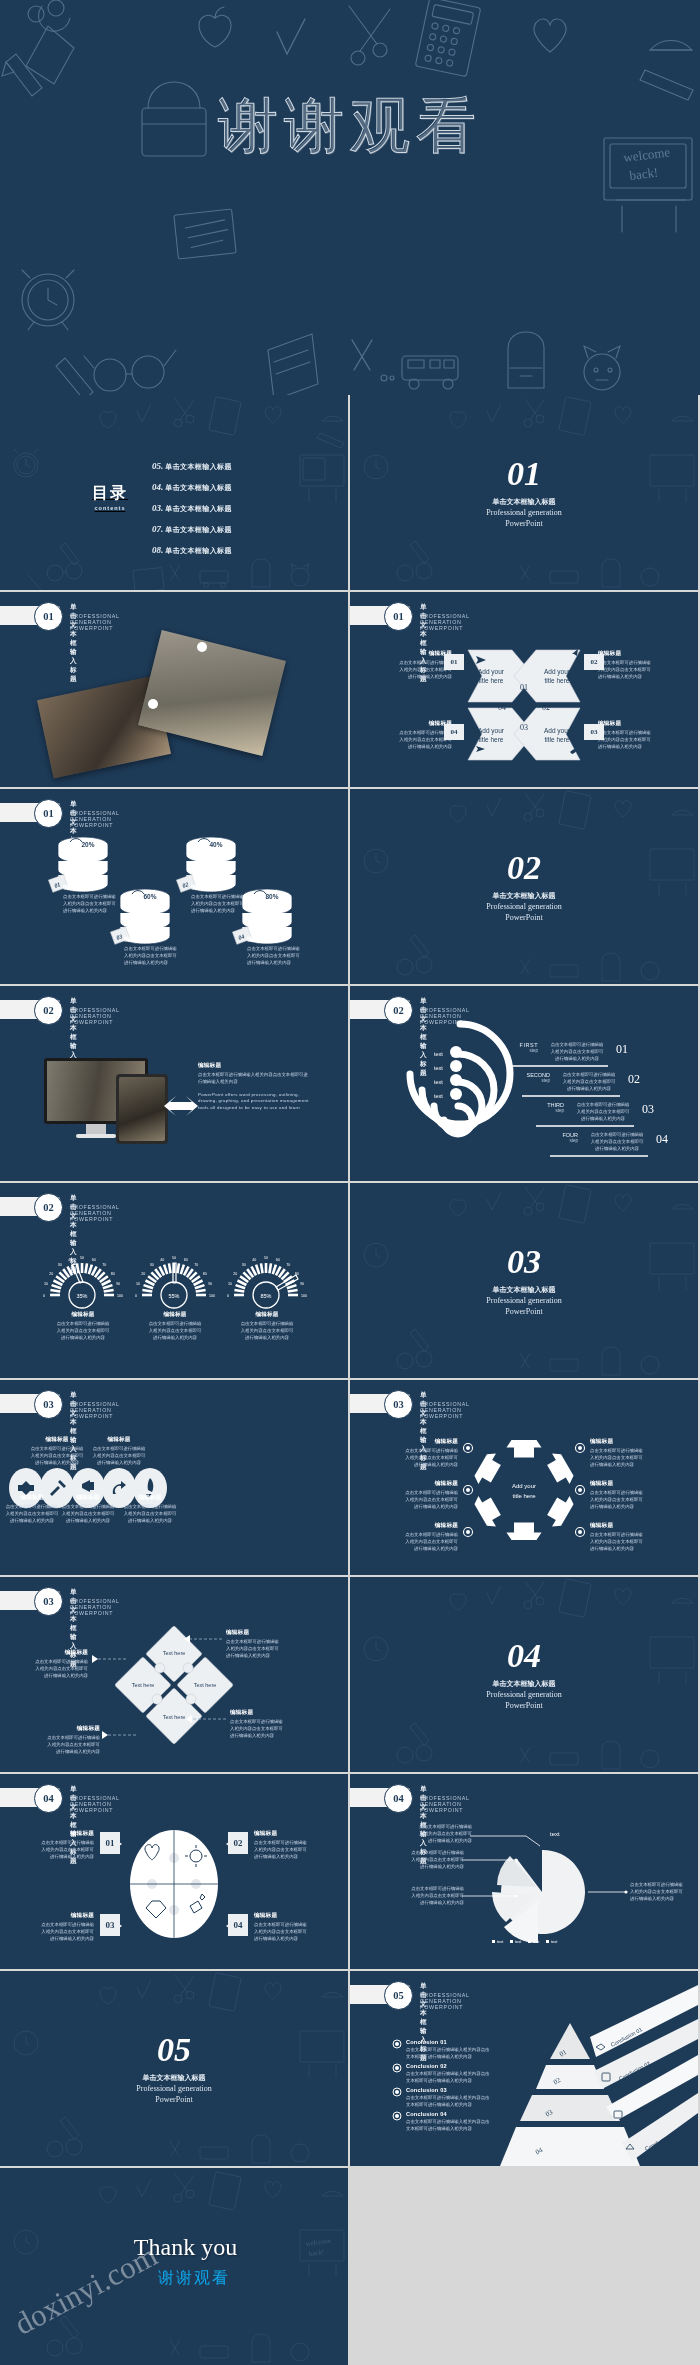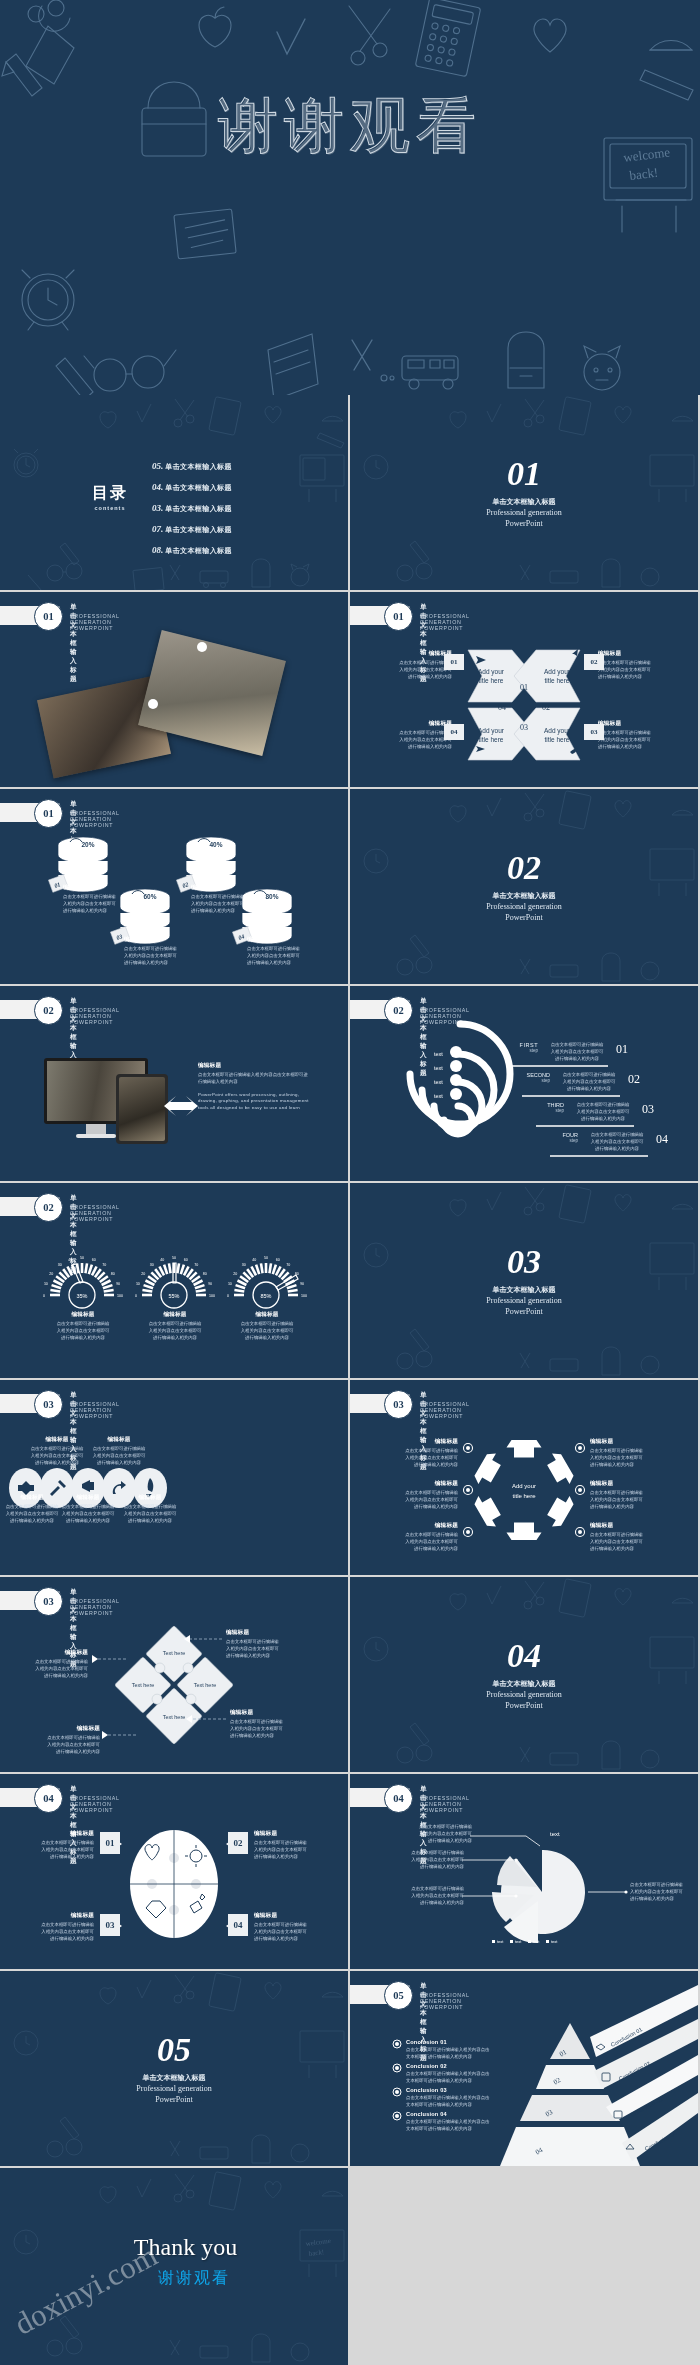--- a/index.html
+++ b/index.html
@@ -37,21 +37,21 @@
   .shead .en{position:absolute;left:70px;top:7px;font-size:5.3px;color:#b9c9d8;letter-spacing:.7px;}
 
   
   .div-wrap{position:absolute;left:0;right:0;top:62px;text-align:center;}
   .div-num{font-family:"Liberation Serif","DejaVu Serif",serif;font-style:italic;font-weight:bold;
      font-size:34px;color:#ffffff;line-height:1;}
   .div-zh{font-size:7px;color:#eaf1f7;margin-top:6px;font-weight:bold;}
   .div-en{font-family:"Liberation Serif",serif;font-size:8px;color:#dfe8f1;line-height:1.25;margin-top:1px;}
 
   
-  .toc-label{position:absolute;left:74px;top:88px;text-align:center;width:72px;}
+  .toc-label{position:absolute;left:74px;top:88px;text-align:center;width:72px;text-decoration:underline;}
   .toc-label .zh{font-size:16px;font-weight:bold;color:#fff;letter-spacing:2px;}
   .toc-label .en{font-size:5.5px;color:#dbe5ee;letter-spacing:1px;margin-top:1px;font-weight:bold;}
   .toc-list{position:absolute;left:152px;top:66px;}
   .toc-row{display:flex;align-items:baseline;margin-bottom:10px;color:#e9f0f6;}
   .toc-row .n{font-family:"Liberation Serif",serif;font-style:italic;font-weight:bold;font-size:9px;margin-right:2px;}
   .toc-row .t{font-size:7px;font-weight:bold;letter-spacing:.4px;}
 
   
   .blk-t{font-size:5.6px;font-weight:bold;color:#ffffff;margin-bottom:2px;letter-spacing:.2px;}
   .blk-b{font-size:4.4px;color:#cfdceb;line-height:1.55;}

